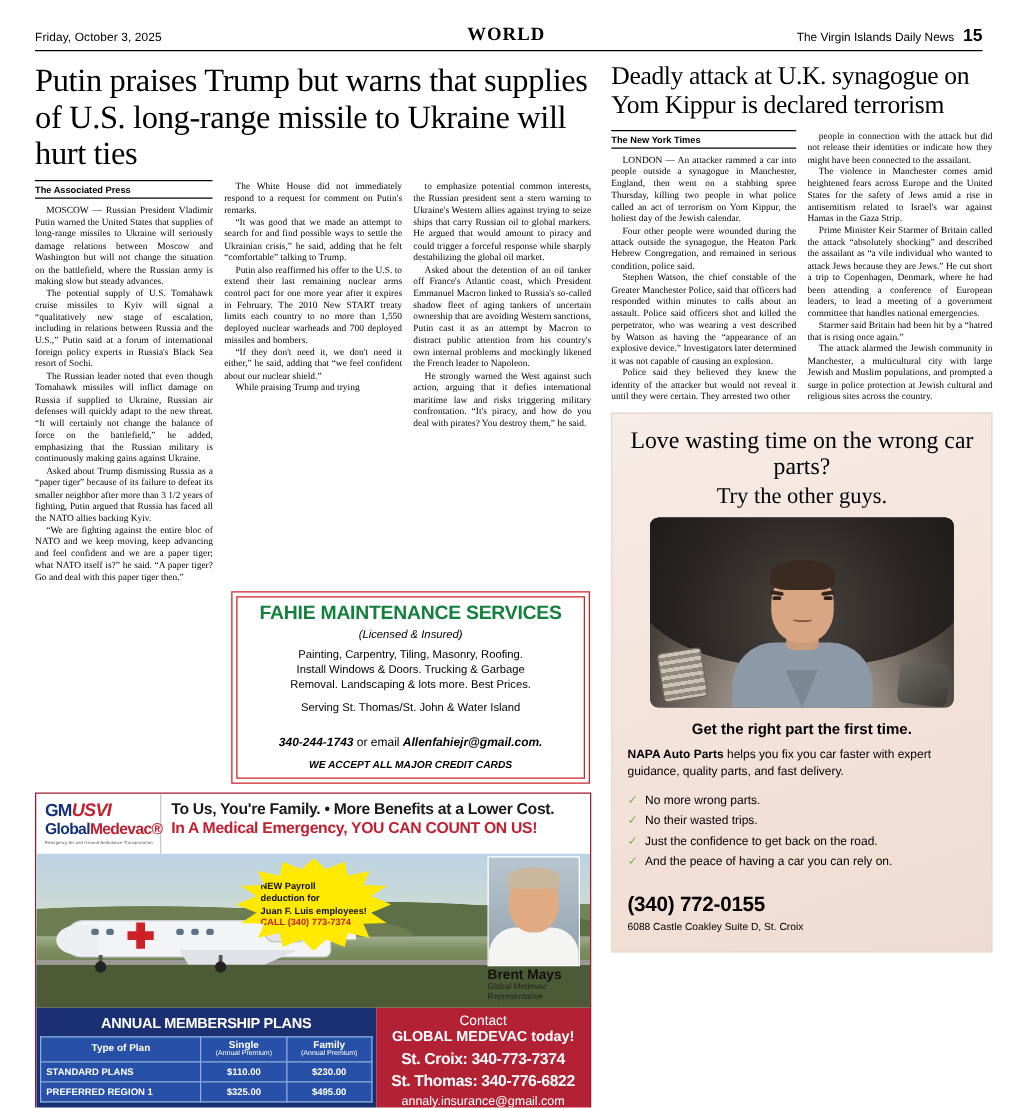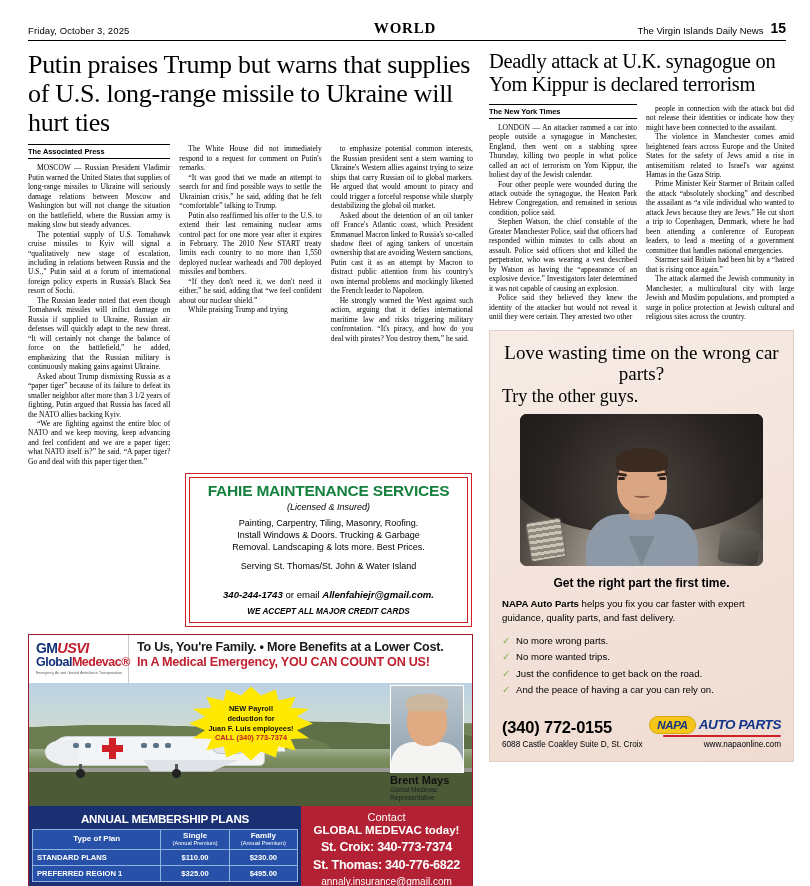--- a/index.html
+++ b/index.html
@@ -69,21 +69,21 @@
 
   
   .napa {
     margin-top: 8px; width: 305px; height: 432px;
     background: linear-gradient(160deg,#f7ece6 0%, #f3e2da 55%, #efdbd1 100%);
     border: 1px solid #e2cfc4; padding: 9px 12px 8px;
     font-family: "Liberation Sans", sans-serif;
   }
   .napa h2 { font-family: "Liberation Serif", serif; font-weight: normal; font-size: 19px;
              line-height: 1.12; text-align: center; margin: 2px 0 0; }
-  .napa .sub { font-family: "Liberation Serif", serif; font-size: 18px; margin-top: 2px; }
+  .napa .sub { font-family: "Liberation Serif", serif; font-size: 18px; text-align: center; margin-top: 2px; }
   .napa-photo { margin: 7px auto 0; width: 243px; height: 152px; border-radius: 7px;
                 position: relative; overflow: hidden; background: #2a2623; }
   .garage { position:absolute; inset:0; background:
       radial-gradient(ellipse at 50% 120%, #c8c0b6 0%, #8e867c 40%, #4a443e 75%, #201d1a 100%); }
   .hood { position:absolute; left:-6%; top:-40%; width:112%; height:118%;
           background: radial-gradient(ellipse at 50% 78%, #4a4440 0%, #2a2522 48%, #141211 100%);
           border-radius: 50% 50% 44% 44% / 62% 62% 38% 38%; }
   .person { position:absolute; left:50%; transform:translateX(-50%); bottom:0; width:112px; height:104px; }
   .p-body { position:absolute; bottom:0; left:0; width:112px; height:52px;
             background:#8d99a6; border-radius: 34px 34px 0 0; }
@@ -158,21 +158,21 @@
   .jet-cross-h { position:absolute; left:51px; bottom:28px; width:21px; height:7px; background:#cf2027; }
   .jet-eng { position:absolute; right:36px; bottom:26px; width:36px; height:19px; background:#e2e4e8;
              border-radius: 9px; border:1px solid #bfc3c8; }
   .jet-wing { position:absolute; left:92px; bottom:8px; width:96px; height:12px; background:#dfe2e6;
               clip-path: polygon(0 0, 100% 0, 72% 100%, 8% 100%); }
   .jet-gear { position:absolute; bottom:8px; width:3px; height:8px; background:#555; }
   .jet-tire { position:absolute; bottom:2px; width:9px; height:9px; background:#222; border-radius:50%; }
   .starburst { position:absolute; left:160px; top:4px; width:124px; height:74px; background:#ffe900;
     clip-path: polygon(50% 0,58% 12%,70% 4%,72% 19%,86% 14%,82% 29%,97% 30%,87% 41%,100% 50%,87% 59%,97% 70%,82% 71%,86% 86%,72% 81%,70% 96%,58% 88%,50% 100%,42% 88%,30% 96%,28% 81%,14% 86%,18% 71%,3% 70%,13% 59%,0 50%,13% 41%,3% 30%,18% 29%,14% 14%,28% 19%,30% 4%,42% 12%);
     display:flex; align-items:center; justify-content:center; }
-  .sb-txt { text-align:center; font-weight:bold; font-size:7.4px; line-height:1.3; color:#111; }
+  .sb-txt { font-weight:bold; font-size:7.4px; line-height:1.3; color:#111; }
   .sb-txt .red { color:#c0202f; }
   .mv-person { position:absolute; right:8px; top:2px; width:74px; height:112px; }
   .mv-ph { position:absolute; left:0; top:0; width:74px; height:88px; overflow:hidden;
            background: linear-gradient(#b9c6cf,#8fa0ad); border:1px solid #fff; }
   .mv-ph-head { position:absolute; left:50%; transform:translateX(-50%); top:12px;
                 width:40px; height:48px; background:#e0ab82; border-radius:46%; }
   .mv-ph-hair { position:absolute; left:50%; transform:translateX(-50%); top:8px;
                 width:42px; height:17px; background:#cbb79e; border-radius:50% 50% 20% 20%; }
   .mv-ph-sh { position:absolute; left:50%; transform:translateX(-50%); bottom:0;
               width:72px; height:30px; background:#f4f4f2; border-radius:22px 22px 0 0; }
@@ -417,34 +417,26 @@
           </div>
           <div class="part-l"></div>
           <div class="part-r"></div>
         </div>
         <div class="napa-tag">Get the right part the first time.</div>
         <div class="napa-lede">
           <b>NAPA Auto Parts</b><span> helps you fix you car faster with expert guidance, quality parts, and fast delivery.</span>
         </div>
         <ul class="napa-list">
           <li><span class="chk">✓</span><span>No more wrong parts.</span></li>
-          <li><span class="chk">✓</span><span>No more wanted trips.</span></li>
+          <li><span class="chk">✓</span><span>No their wasted trips.</span></li>
           <li><span class="chk">✓</span><span>Just the confidence to get back on the road.</span></li>
           <li><span class="chk">✓</span><span>And the peace of having a car you can rely on.</span></li>
         </ul>
         <div class="napa-foot">
           <div>
             <div class="napa-phone">(340) 772-0155</div>
             <div class="napa-addr">6088 Castle Coakley Suite D, St. Croix</div>
           </div>
-          <div class="napa-logo">
-            <div class="napa-badge">
-              <span class="napa-oval">NAPA</span>
-              <span class="napa-ap">AUTO PARTS</span>
-            </div>
-            <div class="napa-underline"></div>
-            <div class="napa-url">www.napaonline.com</div>
-          </div>
         </div>
       </div>
     </div>
   </div>
 </div>
 
 </body></html>

